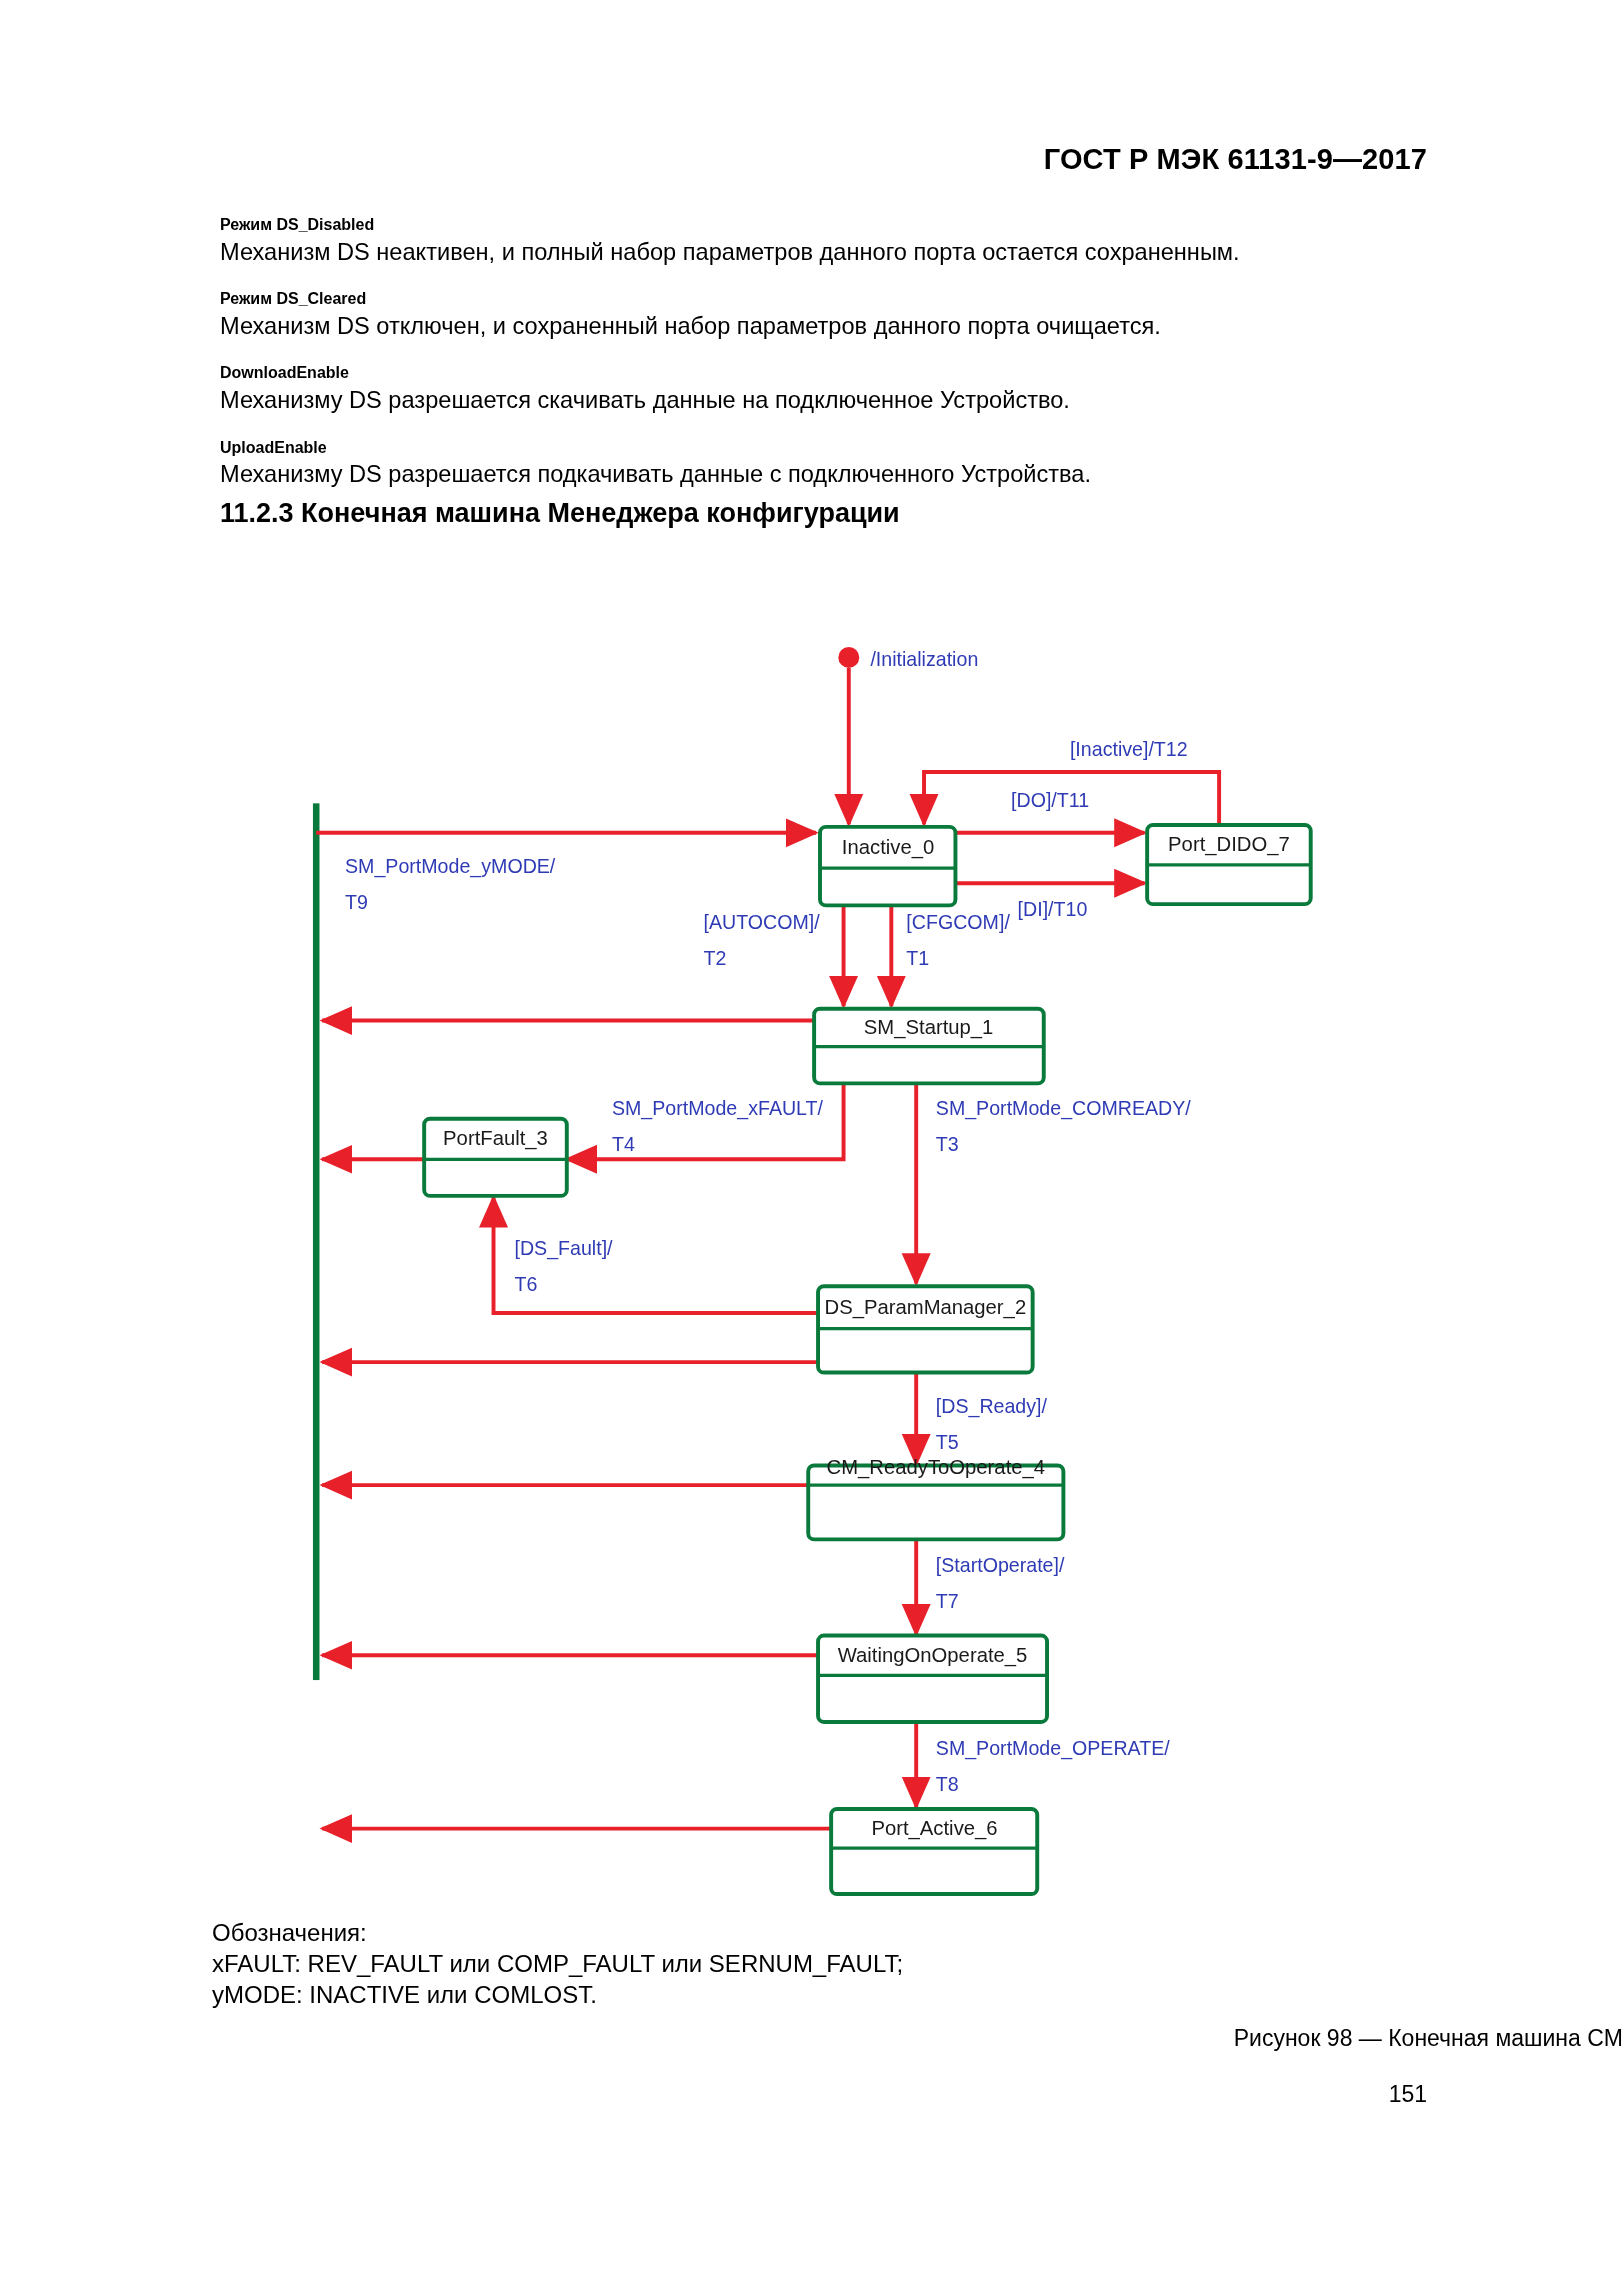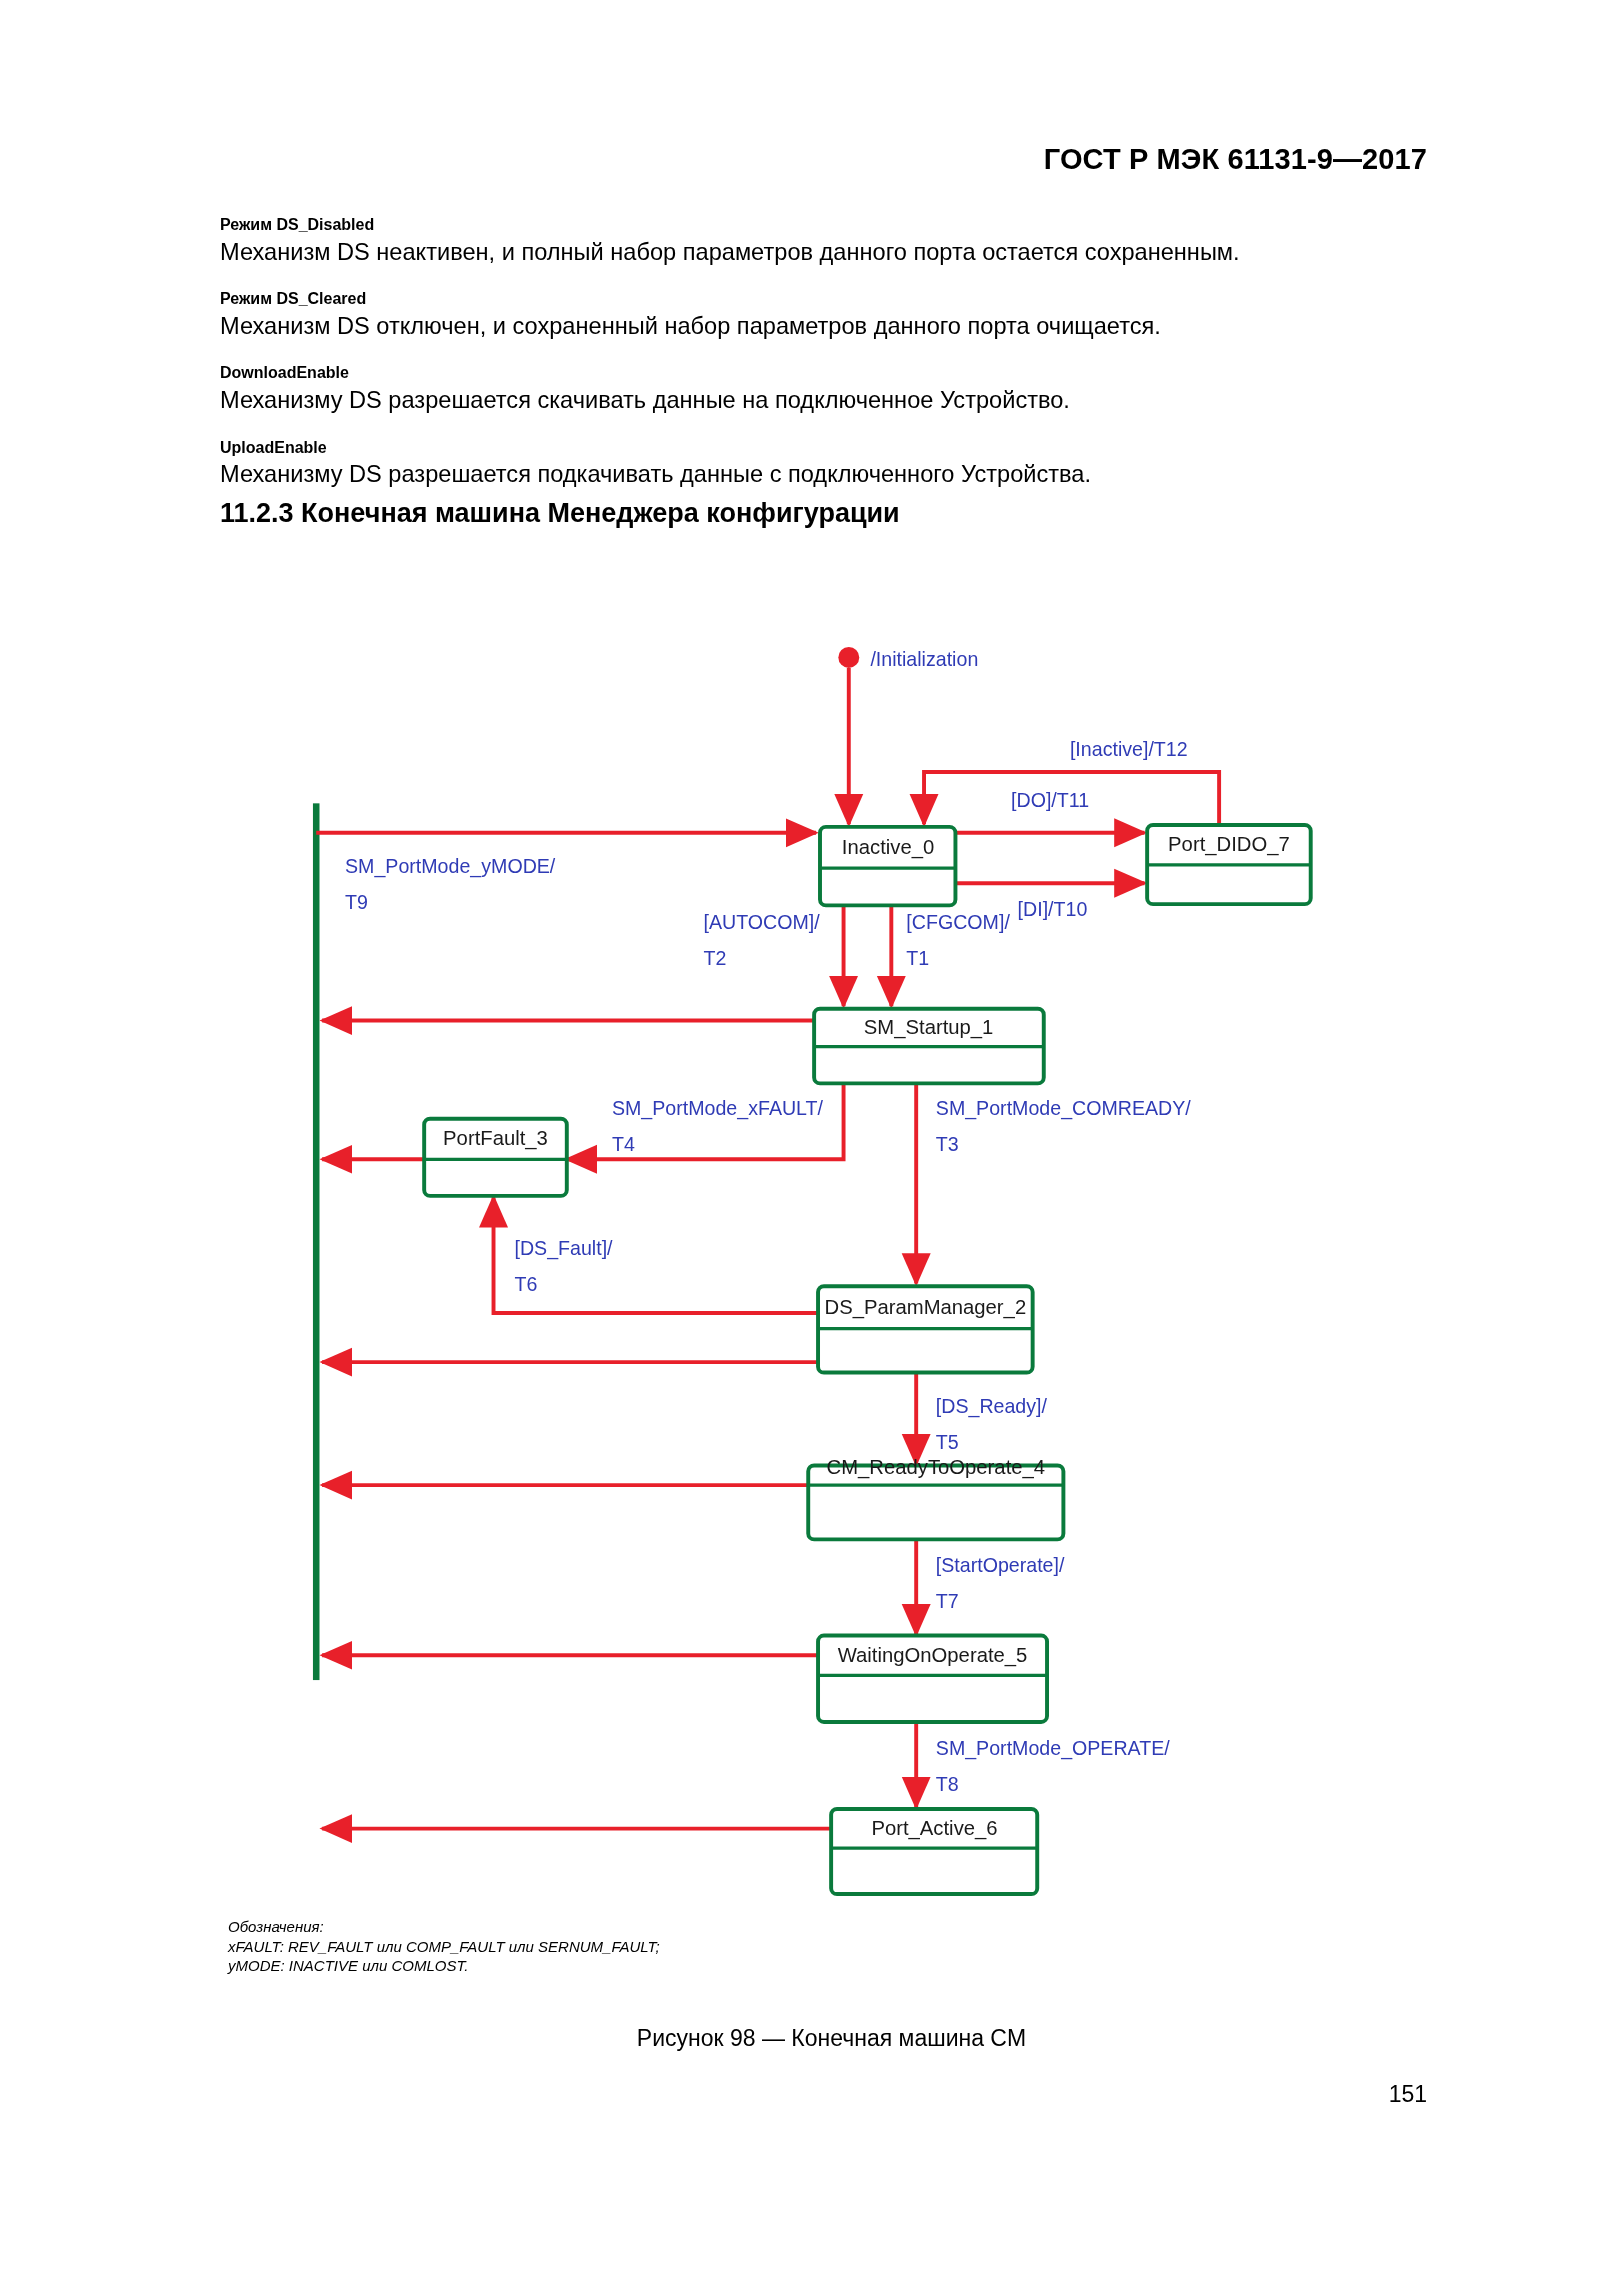--- a/index.html
+++ b/index.html
@@ -71,34 +71,33 @@
     dominant-baseline: middle;
   }
   .trans-label {
     font-family: "Liberation Sans", sans-serif;
     font-size: 30px;
     fill: #2f3bb5;
   }
   
   .legend {
     position: absolute;
-    left: 228px;
+    left: 212px;
     top: 1917px;
-    font-size: 15px;
+    font-size: 24px;
     line-height: 1.30;
-    font-style: italic;
   }
   .legend div { white-space: nowrap; }
   
   .caption {
     position: absolute;
     left: 0;
     right: 0;
     top: 2025px;
-    text-align: center;
+    text-align: right;
     font-size: 23px;
     margin-left: 40px;
   }
   
   .page-number {
     position: absolute;
     right: 196px;
     top: 2081px;
     font-size: 23px;
   }

